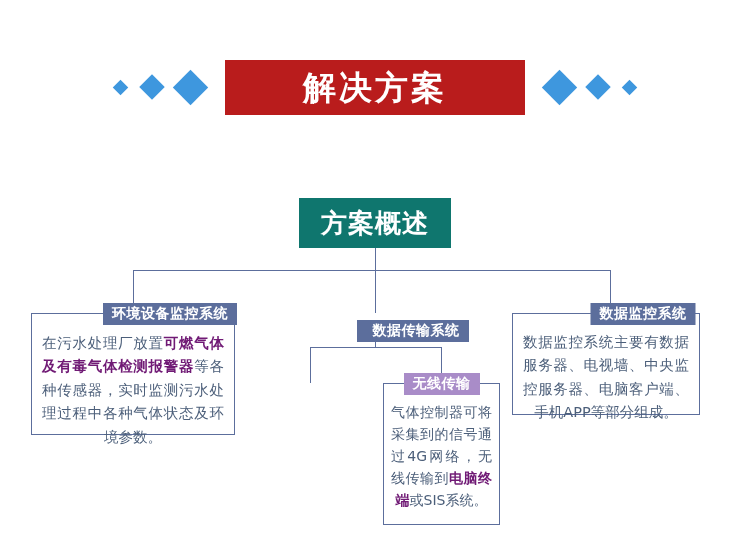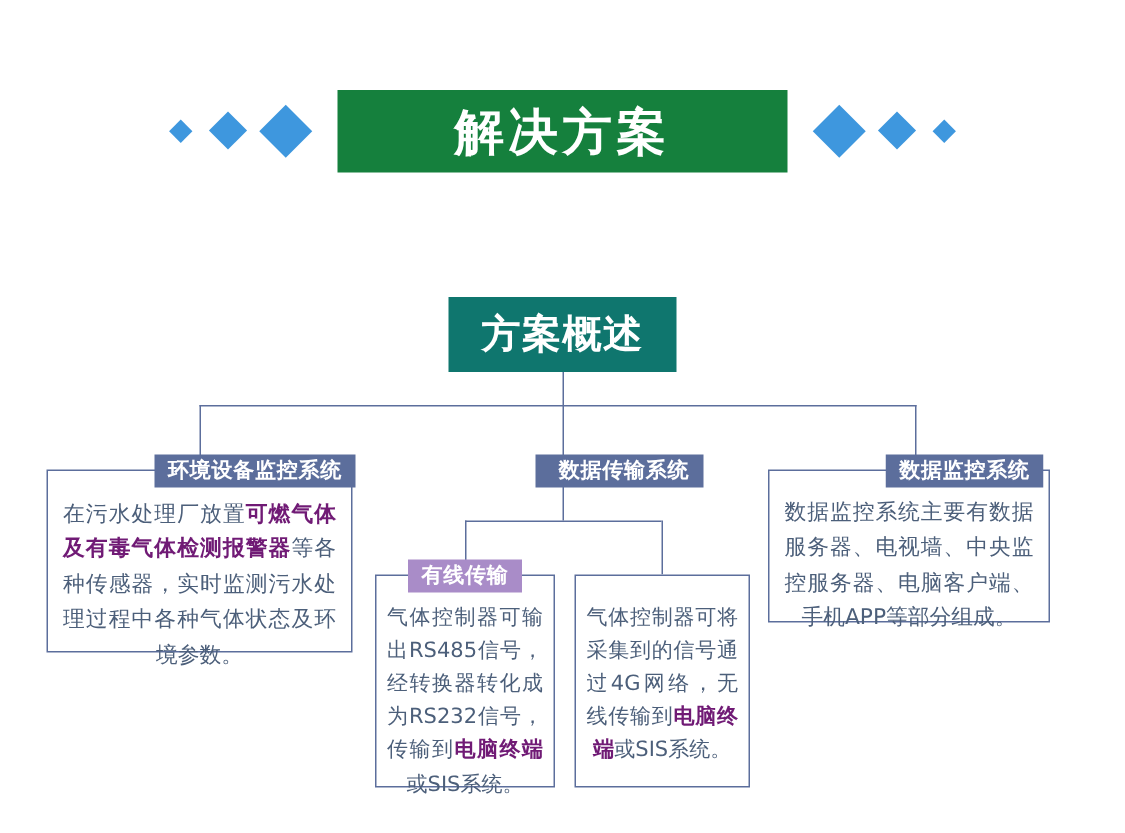--- a/index.html
+++ b/index.html
@@ -39,21 +39,21 @@
   .diamond {
     background: #3e97de;
     transform: rotate(45deg);
     flex: 0 0 auto;
   }
   .d-sm { width: 11px; height: 11px; }
   .d-md { width: 18px; height: 18px; }
   .d-lg { width: 25px; height: 25px; }
 
   .header-box {
-    background: #15803d;
+    background: #b91c1c;
     width: 300px;
     height: 55px;
     margin: 0 22px;
     display: flex;
     align-items: center;
     justify-content: center;
   }
   .header-title {
     color: #ffffff;
     font-size: 33px;
@@ -185,30 +185,27 @@
   <div class="line hline" style="left:310px; top:347px; width:131px;"></div>
   <div class="line vline" style="left:310px; top:347px; height:36px;"></div>
   <div class="line vline" style="left:441px; top:347px; height:36px;"></div>
 
   <div class="card" id="card-env">
     <div class="card-head head-blue">环境设备监控系统</div>
     <div class="card-body justified"><span>在污水处理厂放置</span><span class="hl">可燃气体及有毒气体检测报警器</span><span>等各种传感器，实时监测污水处理过程中各种气体状态及环境参数。</span></div>
   </div>
 
   <div style="position:absolute; left:310px; top:303px; width:131px; height:22px;">
-    <div class="card-head head-blue" style="top:0;padding-left:16px;">数据传输系统</div>
+    <div class="card-head head-blue" style="top:17px;padding-left:16px;">数据传输系统</div>
   </div>
 
   <div class="card" id="card-mon">
     <div class="card-head head-blue">数据监控系统</div>
     <div class="card-body justified">数据监控系统主要有数据服务器、电视墙、中央监控服务器、电脑客户端、手机APP等部分组成。</div>
   </div>
 
-  <div class="card" id="card-wired">
-    <div class="card-head head-purple">有线传输</div>
-    <div class="card-body justified"><span>气体控制器可输出RS485信号，经转换器转化成为RS232信号，传输到</span><span class="hl">电脑终端</span><span>或SIS系统。</span></div>
-  </div>
 
   <div class="card" id="card-wireless">
+    <div class="card-head head-purple">无线传输</div>
     <div class="card-body justified"><span>气体控制器可将采集到的信号通过4G网络，无线传输到</span><span class="hl">电脑终端</span><span>或SIS系统。</span></div>
   </div>
 
 </div>
 
 </body></html>

